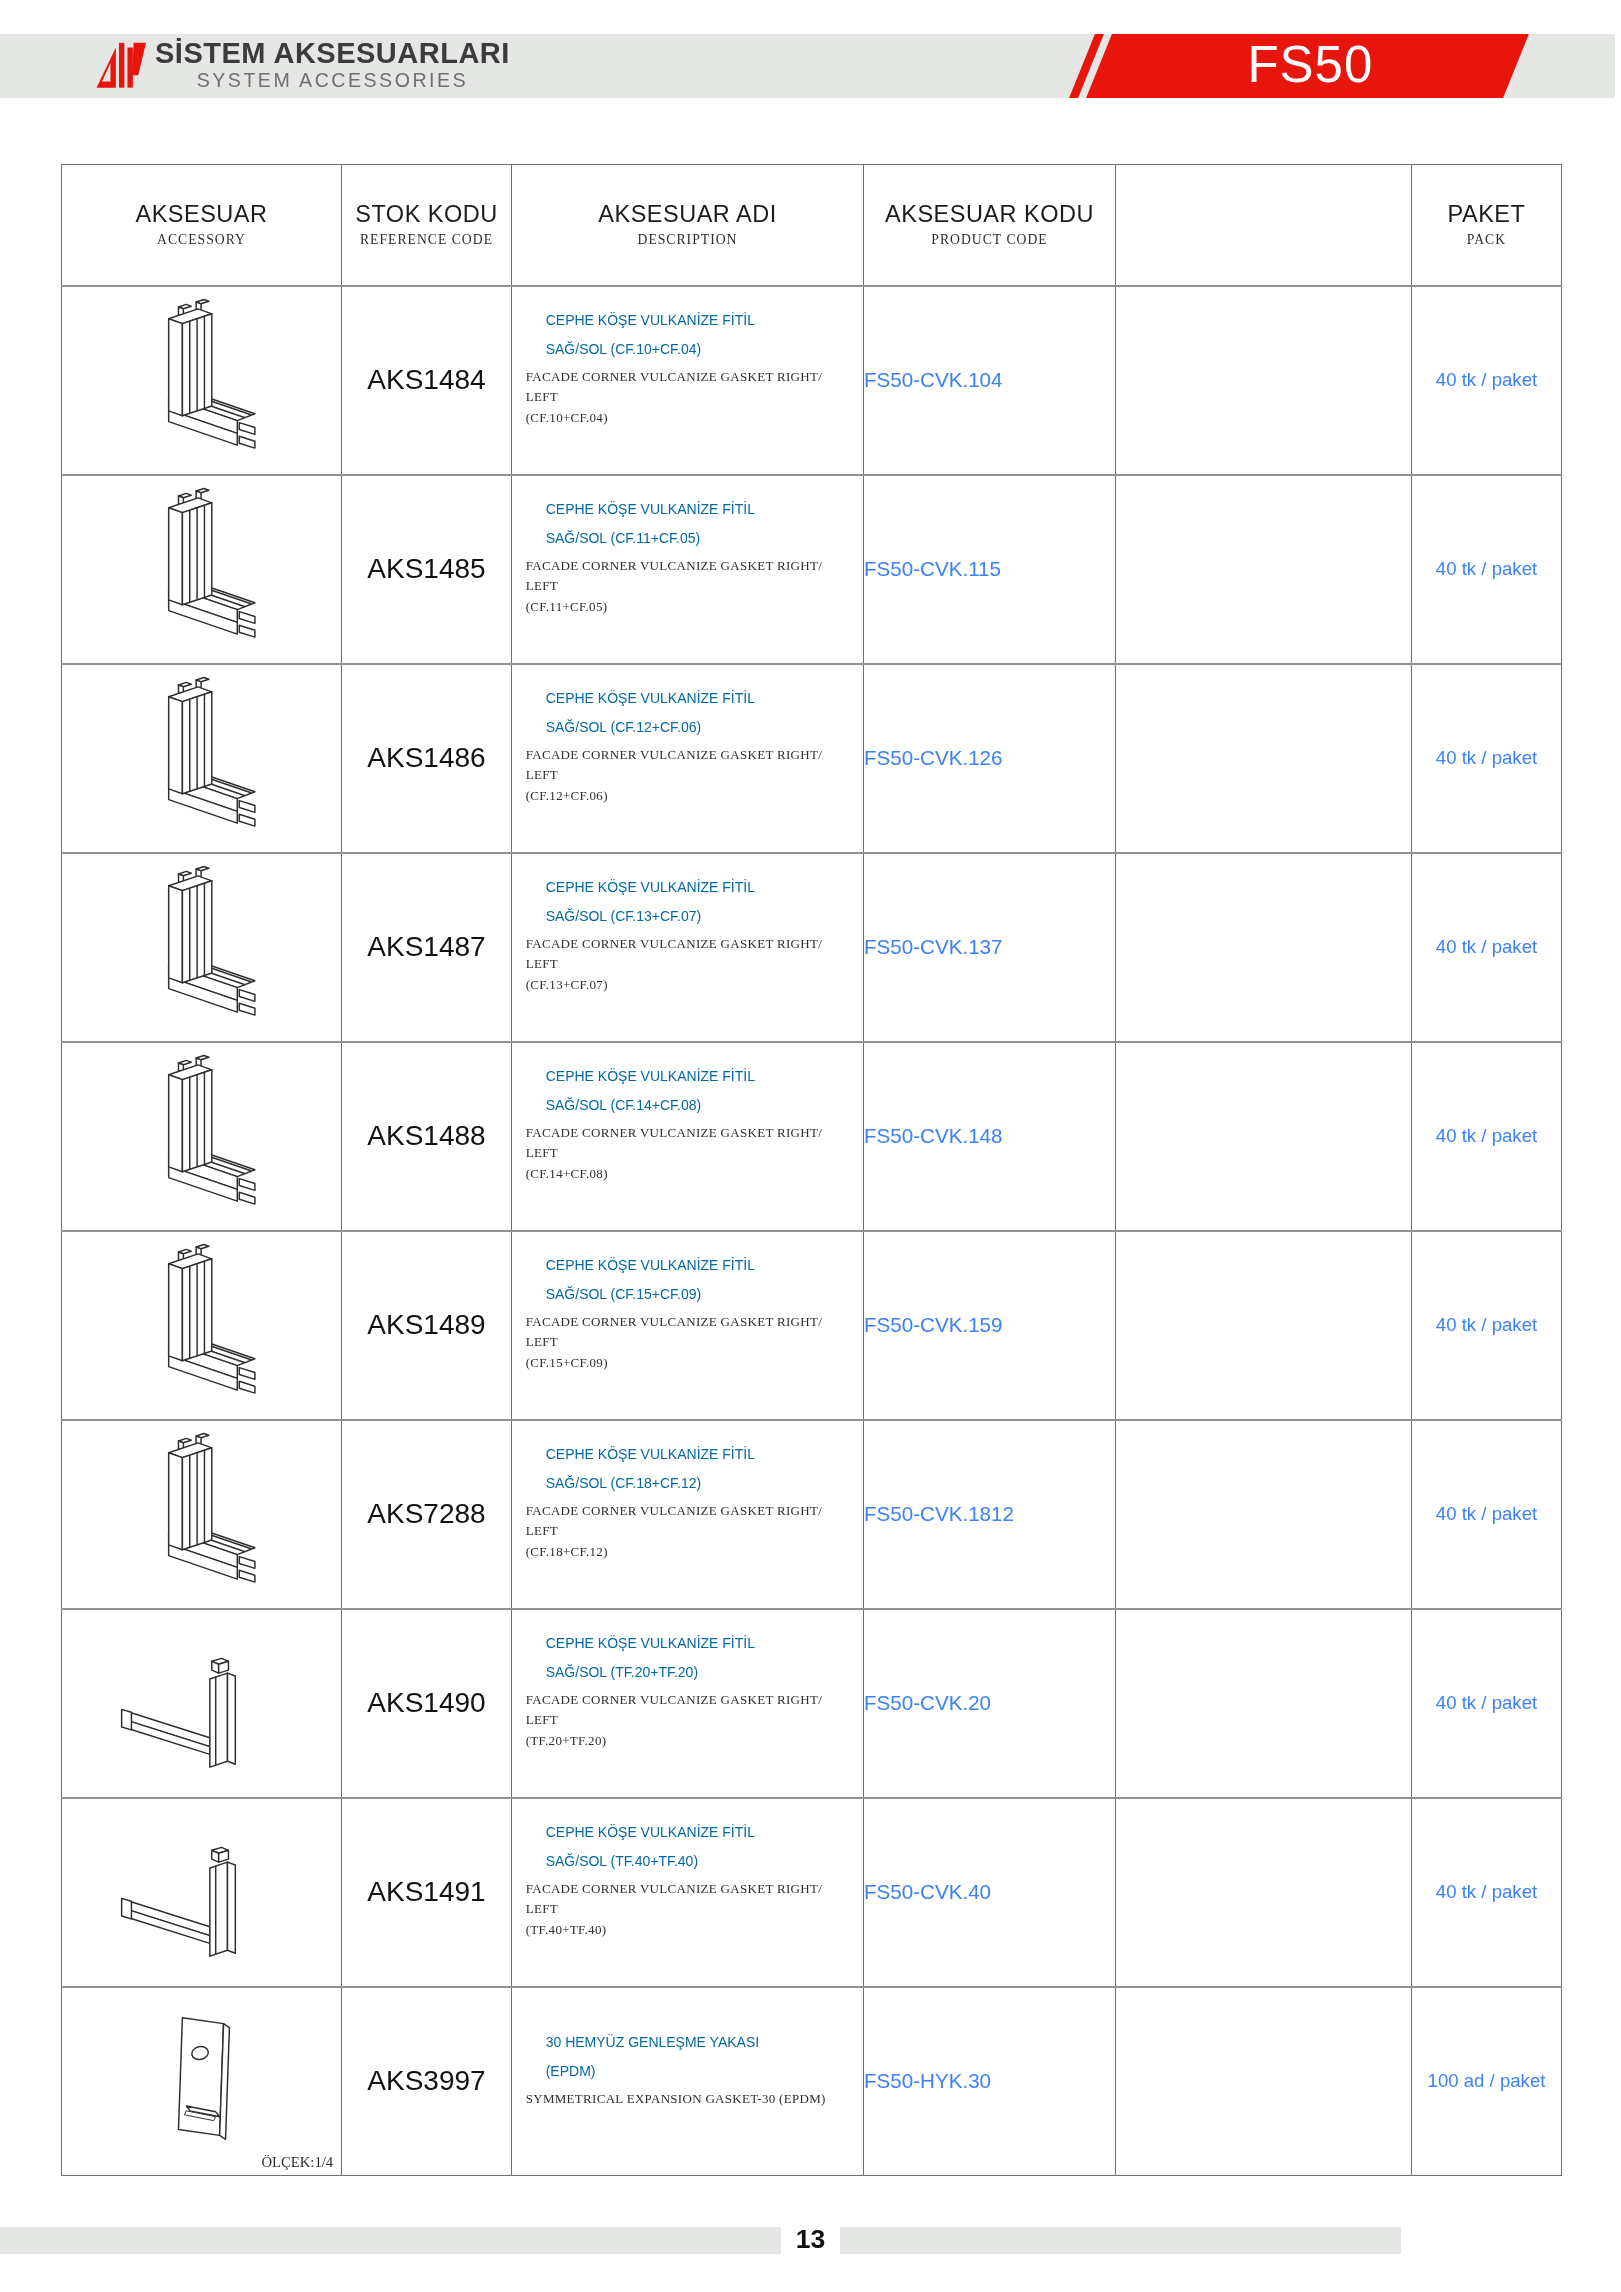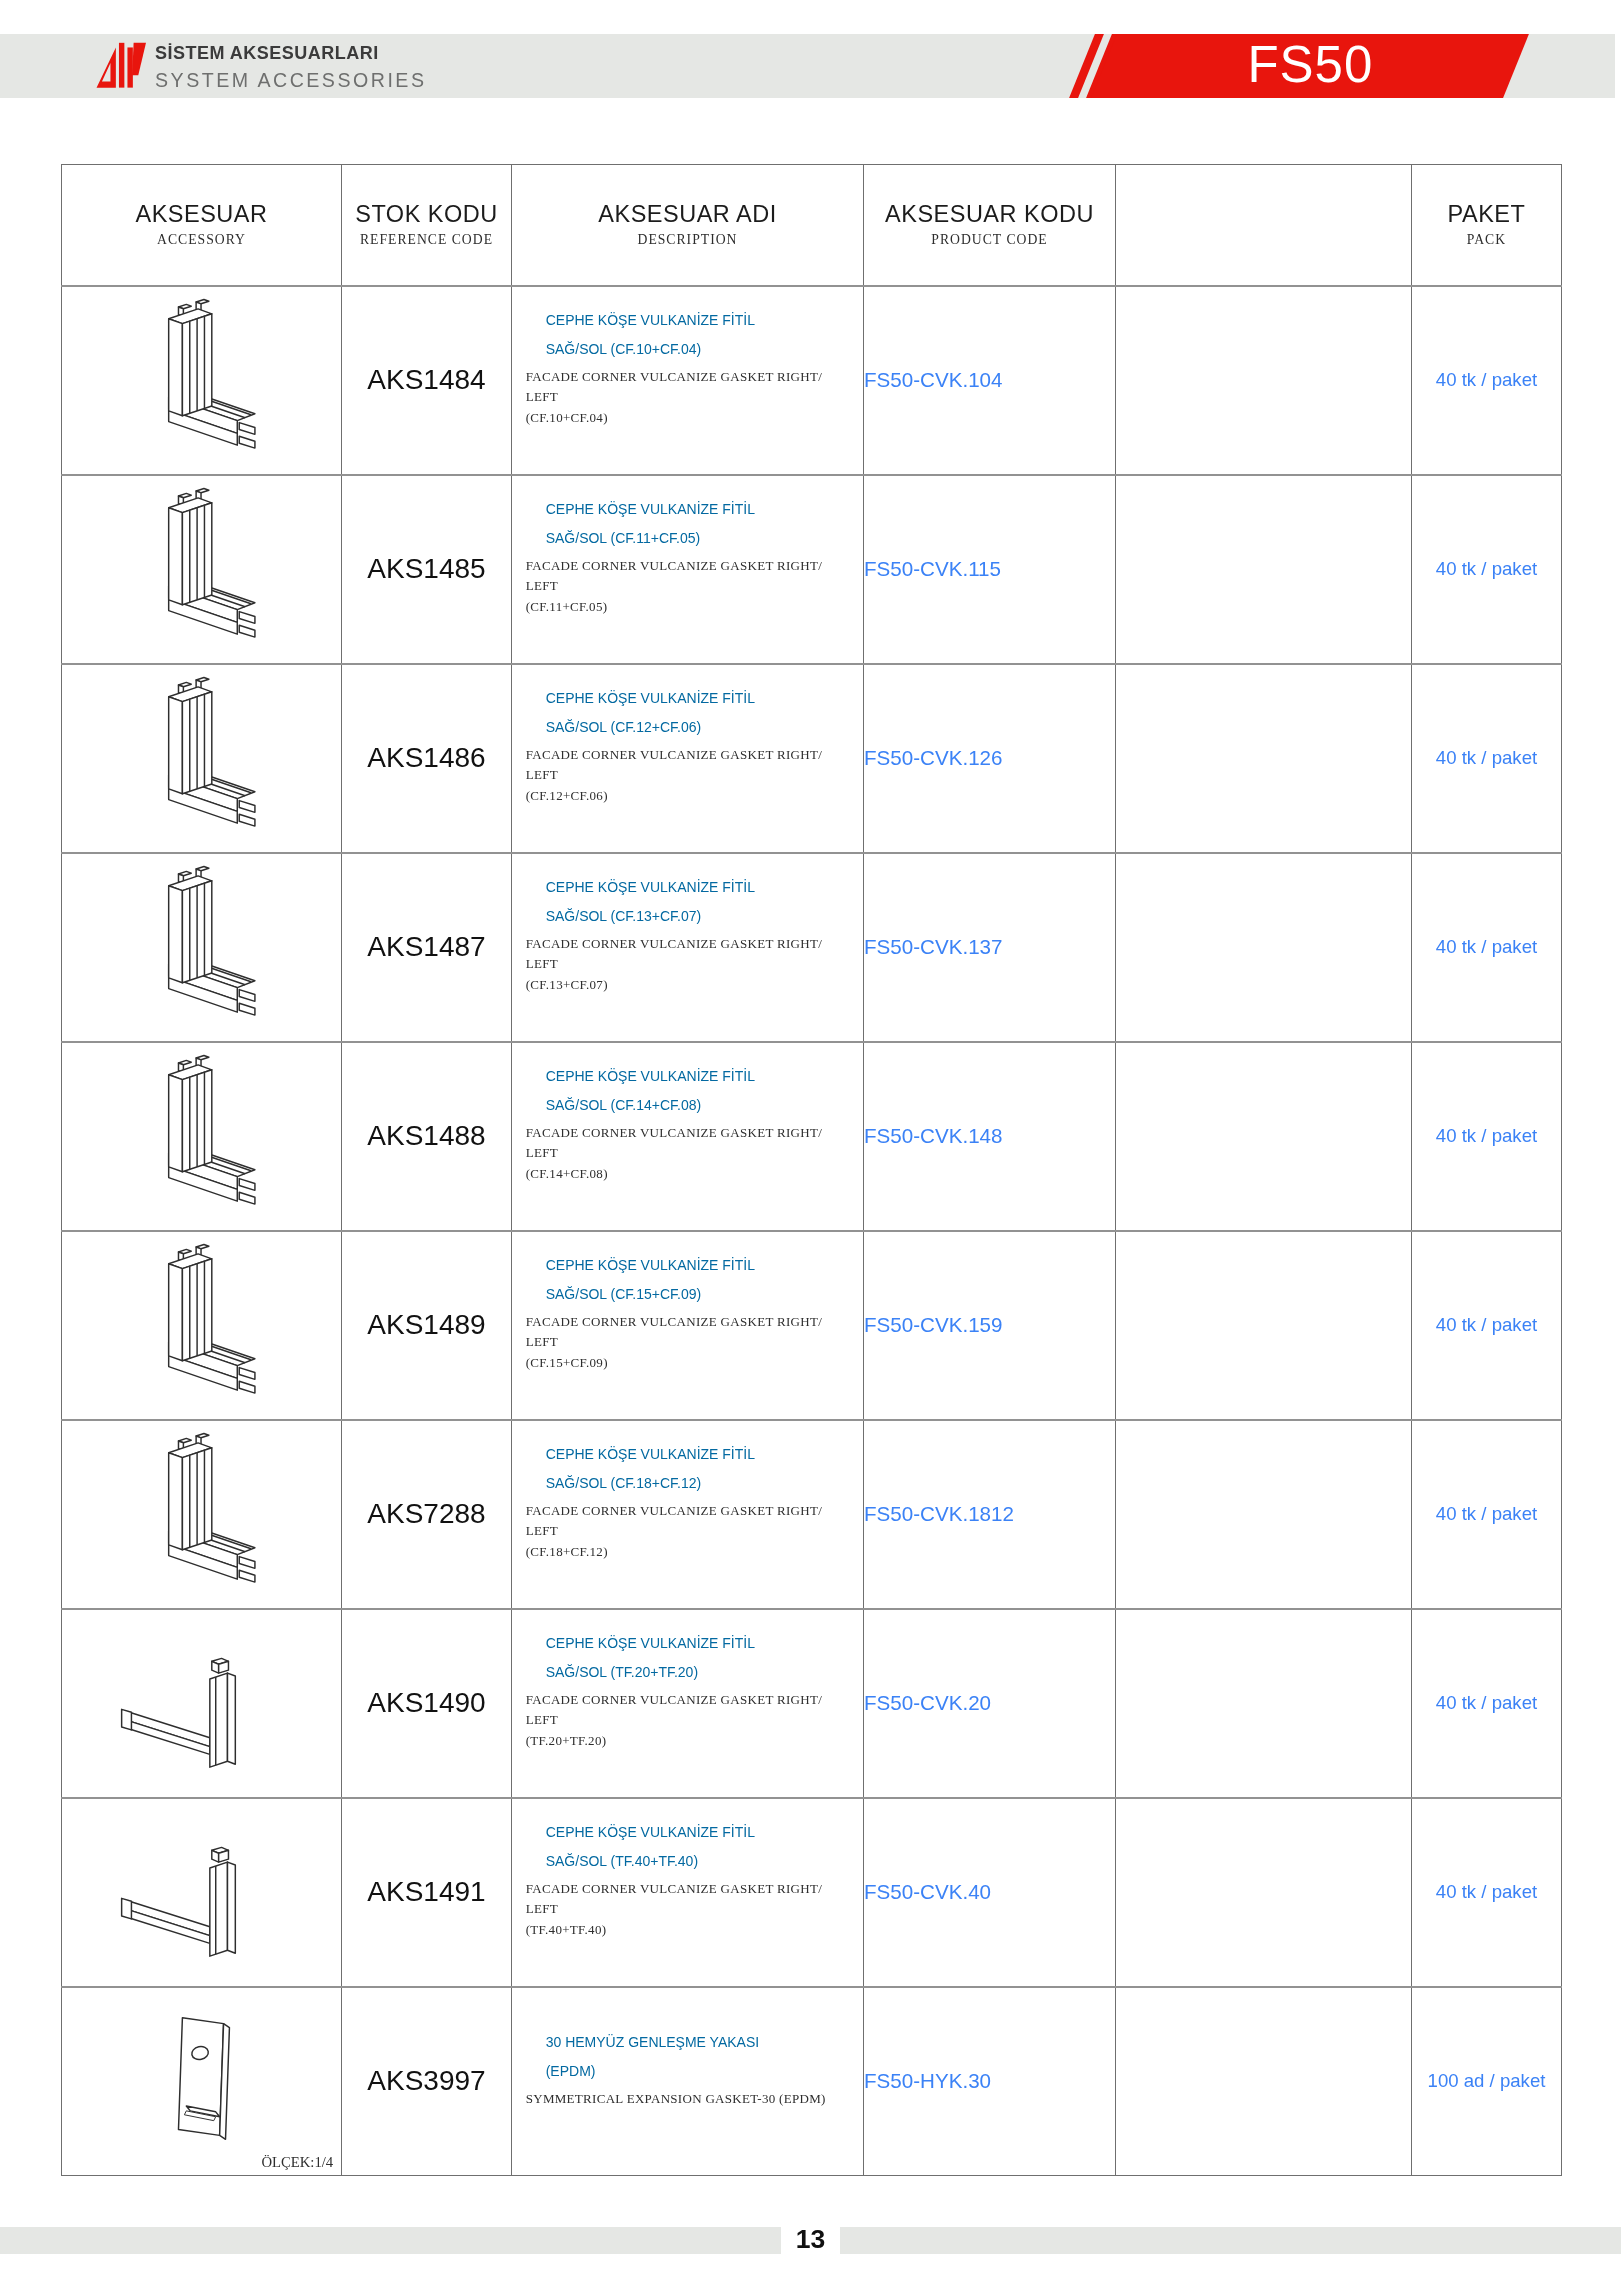--- a/index.html
+++ b/index.html
@@ -3,21 +3,21 @@
 <meta charset="utf-8">
 <style>
   * { margin:0; padding:0; box-sizing:border-box; }
   body { background:#ffffff; font-family:"Liberation Sans", sans-serif; }
   .page { position:relative; width:1621px; height:2293px; background:#ffffff; overflow:hidden; }
 
   
   .band { position:absolute; left:0; top:34px; width:1615px; height:64px; background:#e5e7e4; }
   .logo-svg { position:absolute; left:95px; top:38px; width:51px; height:56px; }
   .brand-titles { position:absolute; left:155px; top:39px; }
-  .brand-tr { font-size:18px; font-weight:bold; color:#3b3b3b; letter-spacing:0.5px; line-height:29px; }
+  .brand-tr { font-size:29px; font-weight:bold; color:#3b3b3b; letter-spacing:0.5px; line-height:29px; }
   .brand-en { font-size:19.6px; color:#6e6f6e; letter-spacing:2.5px; line-height:24.5px;text-align:center; }
   .stripe { position:absolute; top:34px; width:8.8px; height:64px; transform:skewX(-22deg); }
   .stripe1 { left:1082px; } .stripe2 { left:1099px; }
   .fs-badge { position:absolute; left:1104px; top:34px; width:412px; height:64px; transform:skewX(-22deg); }
   .fs-badge-text { display:block; transform:skewX(22deg); text-align:center; line-height:62px;
                    font-size:51px; color:#ffffff; letter-spacing:1px; }
 
   
   table.catalog { position:absolute; left:61px; top:164px; width:1500px; border-collapse:collapse; table-layout:fixed; }
   table.catalog th, table.catalog td { border:1px solid #6f6f6f; vertical-align:middle; }
@@ -32,21 +32,21 @@
   td.pack-cell { text-align:center; font-size:18.6px; color:#3b82f6; }
   td.desc-cell { padding:0 9.8px 25.5px 13.7px; }
   .desc-tr { font-size:14px; color:#0369a1; line-height:29px; margin-bottom:2.9px;margin-left:20px; }
   .desc-en { font-family:"Liberation Serif", serif; font-size:13px; color:#2e2e2e; line-height:20.6px; letter-spacing:0.3px; }
   td.img-cell { text-align:center; position:relative; }
   .drawing { width:196px; height:167px; display:inline-block; }
   .scale-note { position:absolute; right:7.8px; bottom:3.9px; font-family:Liberation Serif, serif;
                 font-size:14.7px; color:#2e2e2e; }
 
   
-  .footer-band { position:absolute; left:0; top:2227px; width:1621px; height:27.4px; background:#e5e7e4; }
+  .footer-band { position:absolute; left:0; top:2227px; width:1401px; height:27.4px; background:#e5e7e4; }
   .page-num-wrap { position:absolute; left:781px; top:-7.8px; width:59px; height:41px; background:#ffffff;
                    text-align:center; }
   .page-num { font-size:26.5px; font-weight:bold; color:#111; line-height:41px; }
   .hidden-defs { position:absolute; width:0; height:0; overflow:hidden; }
 </style>
 </head>
 <body>
 
 <div class="page">
 

